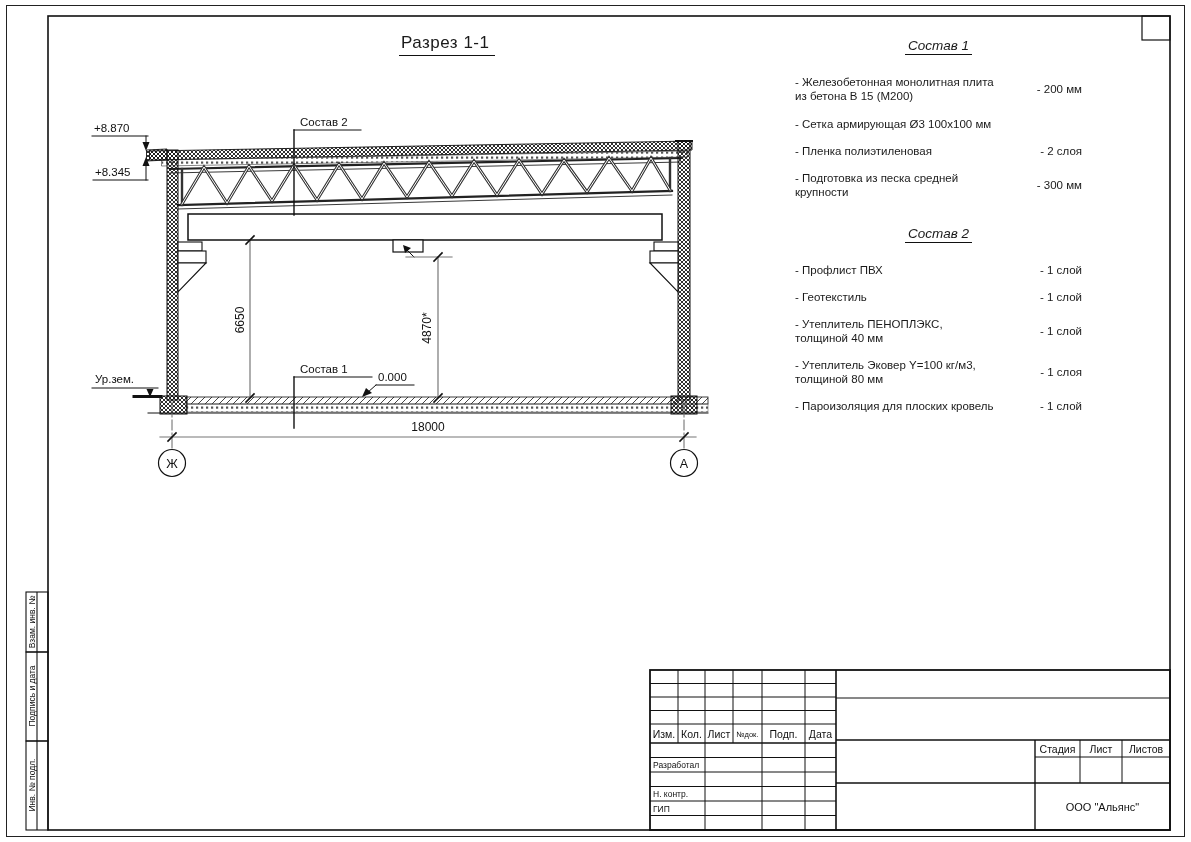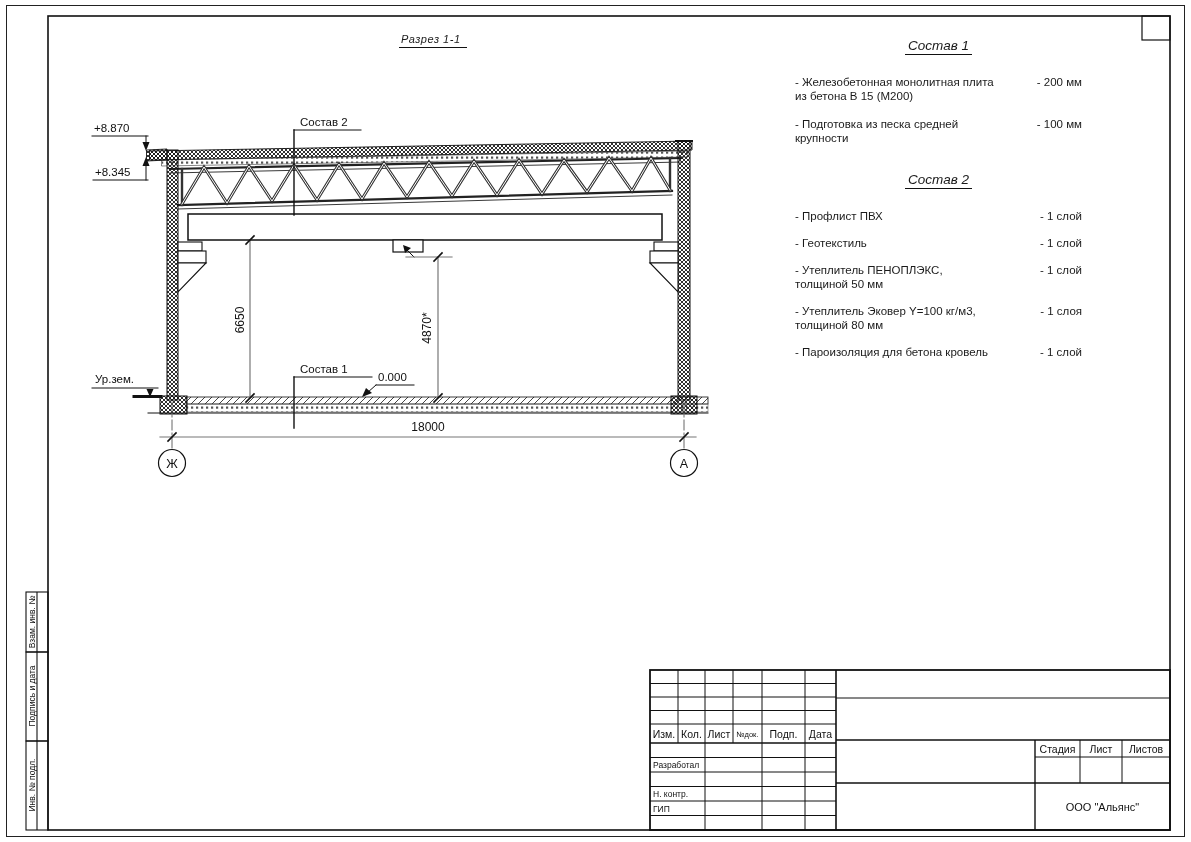--- a/index.html
+++ b/index.html
@@ -4,29 +4,29 @@
 <style>
   * { margin:0; padding:0; box-sizing:border-box; }
   html,body { background:#e8e8e8; }
   .page { position:relative; width:1191px; height:842px; background:#fff;
           font-family:"Liberation Sans", sans-serif; color:#1a1a1a; overflow:hidden; }
   .outer-border { position:absolute; left:6px; top:5px; width:1179px; height:832px;
                   border:1.5px solid #222; }
   svg.linework { position:absolute; left:0; top:0; }
   svg text { font-family:"Liberation Sans", sans-serif; fill:#111; }
 
-  .main-title { position:absolute; left:399px; top:33px; font-size:11px; font-style:italic;
+  .main-title { position:absolute; left:399px; top:33px; font-size:17px; 
                 border-bottom:1.3px solid #111; padding:0 6px 2px 2px; letter-spacing:.5px; }
 
   .panel { position:absolute; left:795px; top:38px; width:287px; font-size:11.5px; line-height:1.22; }
   .sec-head { text-align:center; font-style:italic; font-weight:normal; font-size:13.5px;
               margin:0 0 21px 0; }
   .sec-head span { border-bottom:1.2px solid #111; padding:0 3px 1px; }
   .sec-head.second { margin-top:27px; }
-  .mrow { display:flex; justify-content:space-between; align-items:flex-start; margin-bottom:13px; }
+  .mrow { display:flex; justify-content:space-between; align-items:center; margin-bottom:13px; }
   .mrow .name { white-space:pre-line; max-width:228px; }
   .mrow .val  { white-space:nowrap; padding-left:4px; }
 </style>
 </head>
 <body>
 
 <div class="page">
   <div class="outer-border"></div>
 
   <svg class="linework" width="1191" height="842" viewBox="0 0 1191 842">
@@ -231,43 +231,51 @@
 
   <div class="panel">
     <h3 class="sec-head"><span>Состав 1</span></h3>
 
     <div class="mrow">
       <div class="name">- Железобетонная  монолитная плита
 из бетона В 15 (М200)</div>
       <div class="val">- 200 мм</div>
     </div>
     <div class="mrow">
+      <div class="name">- Сетка армирующая Ø3 100х100 мм</div>
+      <div class="val"></div>
+    </div>
+    <div class="mrow">
+      <div class="name">- Пленка полиэтиленовая</div>
+      <div class="val">- 2 слоя</div>
+    </div>
+    <div class="mrow">
       <div class="name">- Подготовка из песка средней
 крупности</div>
-      <div class="val">- 100 мм</div>
+      <div class="val">- 300 мм</div>
     </div>
 
     <h3 class="sec-head second"><span>Состав 2</span></h3>
 
     <div class="mrow">
       <div class="name">- Профлист ПВХ</div>
       <div class="val">- 1 слой</div>
     </div>
     <div class="mrow">
       <div class="name">- Геотекстиль</div>
       <div class="val">- 1 слой</div>
     </div>
     <div class="mrow">
       <div class="name">- Утеплитель ПЕНОПЛЭКС,
-толщиной 50 мм</div>
+толщиной 40 мм</div>
       <div class="val">- 1 слой</div>
     </div>
     <div class="mrow">
       <div class="name">- Утеплитель Эковер Y=100 кг/м3,
 толщиной 80 мм</div>
       <div class="val">- 1 слоя</div>
     </div>
     <div class="mrow">
-      <div class="name">- Пароизоляция для бетона кровель</div>
+      <div class="name">- Пароизоляция для плоских кровель</div>
       <div class="val">- 1 слой</div>
     </div>
   </div>
 </div>
 
 </body></html>

